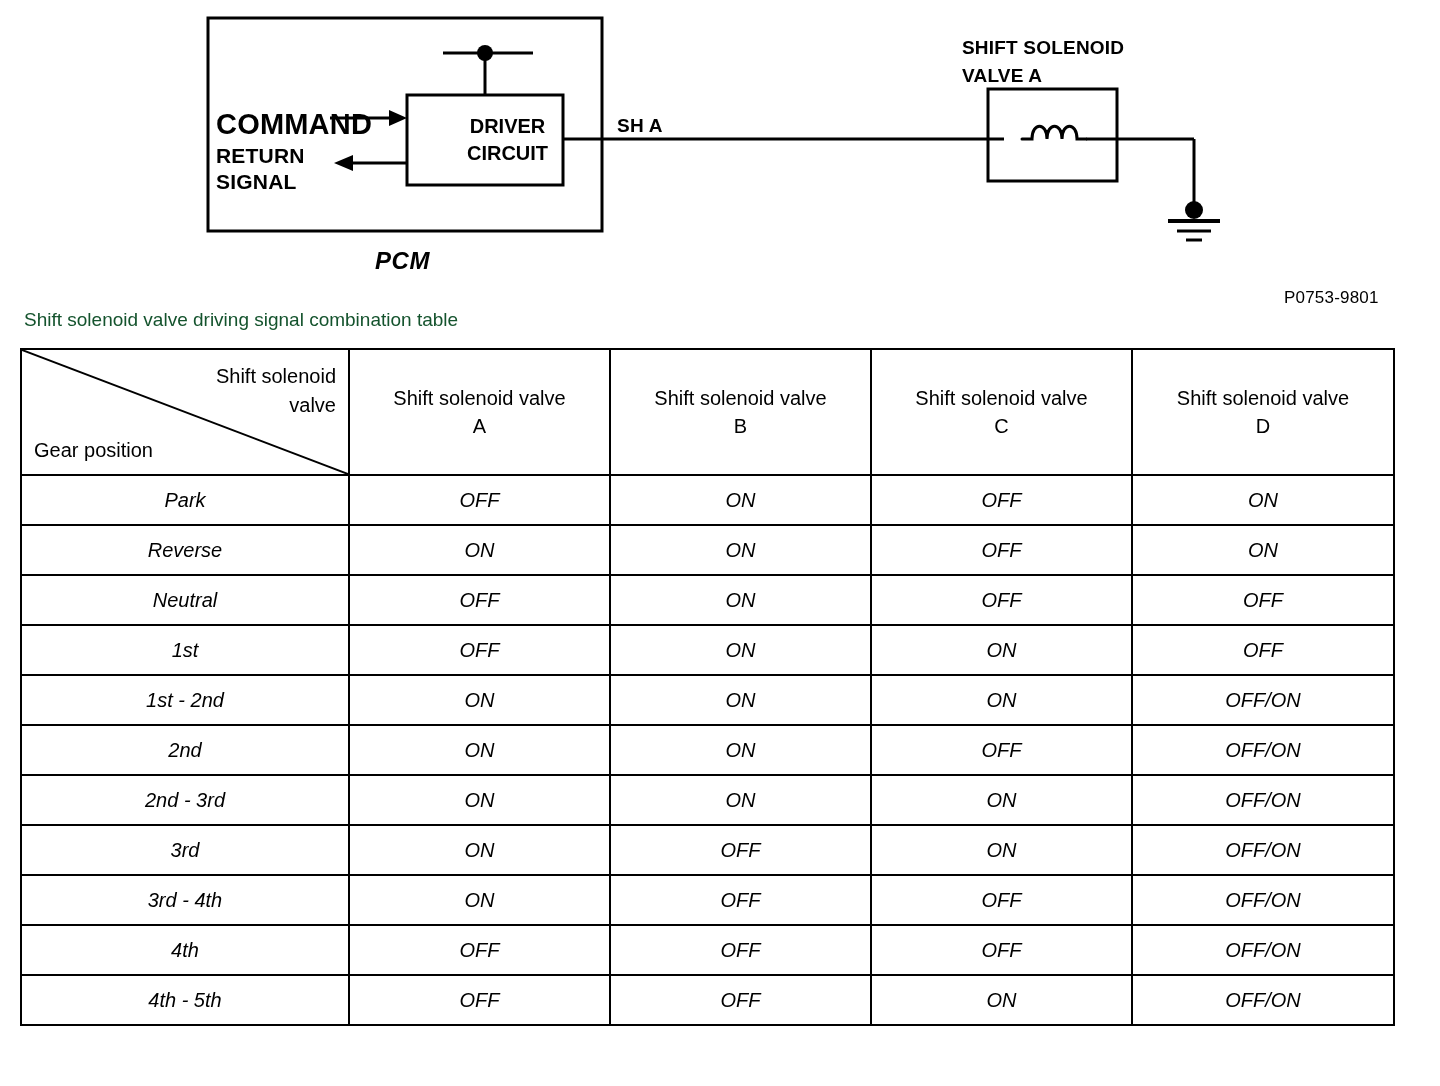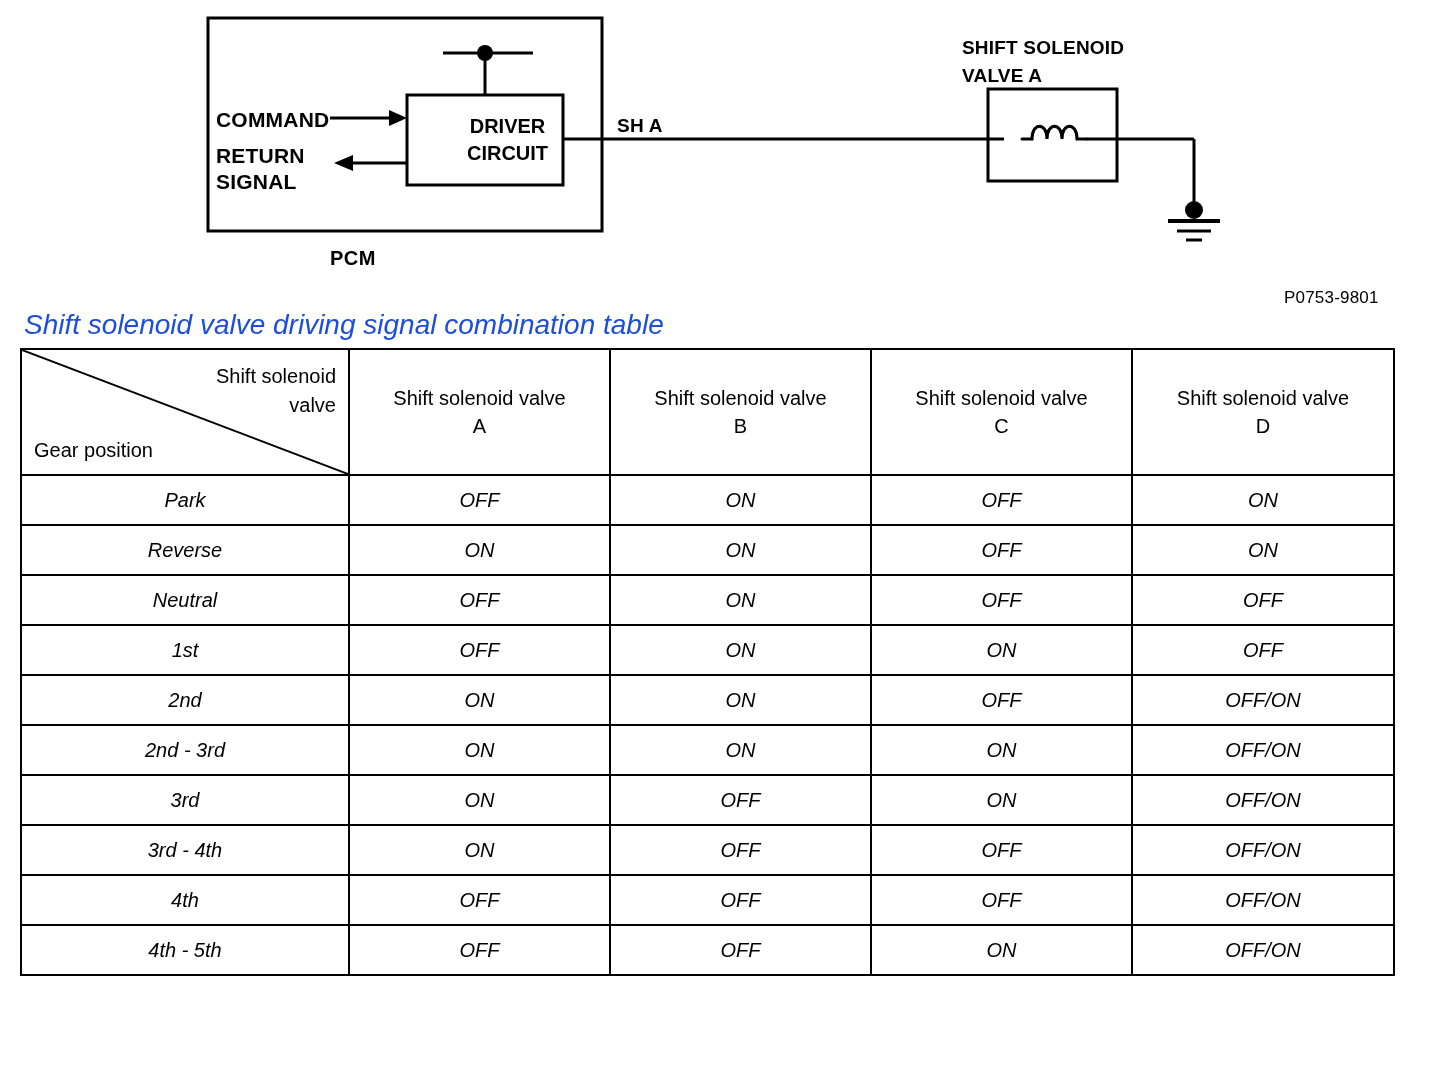--- a/index.html
+++ b/index.html
@@ -33,38 +33,37 @@
 
   .diag-label {
     position: absolute;
     font-family: "Liberation Sans", sans-serif;
     font-weight: bold;
     color: #000;
     white-space: pre;
     line-height: 1.22;
   }
 
-  #label-command      { left: 216px; top: 107px;  font-size: 21px; letter-spacing: 0.2px; }
+  #label-command      { left: 216px; top: 107px;  font-size: 29px; letter-spacing: 0.2px; }
   #label-return       { left: 216px; top: 143px;  font-size: 21px; letter-spacing: 0.2px; }
   #label-driver       { left: 408px; top: 113px;  font-size: 20px; width: 155px; text-align: center; line-height: 1.35; padding-left: 44px; }
   #label-sha          { left: 617px; top: 114px;  font-size: 19px; letter-spacing: 0.3px; }
-  #label-pcm          { left: 330px; top: 246px;  font-size: 20px; width: 145px; text-align: left; letter-spacing: 0.5px; }
+  #label-pcm          { left: 330px; top: 246px;  font-size: 24px; width: 145px; text-align: center; letter-spacing: 0.5px; font-style: italic; }
   #label-solenoid     { left: 962px; top: 34px;   font-size: 19px; line-height: 1.45; letter-spacing: 0.2px; }
   #label-refcode      { left: 1284px; top: 288px; font-size: 17px; font-weight: normal; letter-spacing: 0.2px; }
 
   
   #table-caption {
     position: absolute;
     left: 24px;
     top: 309px;
-    font-size: 28px;
+    font-size: 19px;
     font-family: "Liberation Sans", sans-serif;
-    color: #1d4ed8;
+    color: #14532d;
     white-space: pre;
-    font-style: italic;
   }
 
   
   #combination-table-wrap {
     position: absolute;
     left: 20px;
     top: 348px;
     width: 1373px;
   }
   table#combination-table {
@@ -256,20 +255,27 @@
           <td class="state-cell">OFF</td>
         </tr>
         <tr class="data-row">
           <td class="gear-cell">1st</td>
           <td class="state-cell">OFF</td>
           <td class="state-cell">ON</td>
           <td class="state-cell">ON</td>
           <td class="state-cell">OFF</td>
         </tr>
         <tr class="data-row">
+          <td class="gear-cell">1st - 2nd</td>
+          <td class="state-cell">ON</td>
+          <td class="state-cell">ON</td>
+          <td class="state-cell">ON</td>
+          <td class="state-cell">OFF/ON</td>
+        </tr>
+        <tr class="data-row">
           <td class="gear-cell">2nd</td>
           <td class="state-cell">ON</td>
           <td class="state-cell">ON</td>
           <td class="state-cell">OFF</td>
           <td class="state-cell">OFF/ON</td>
         </tr>
         <tr class="data-row">
           <td class="gear-cell">2nd - 3rd</td>
           <td class="state-cell">ON</td>
           <td class="state-cell">ON</td>

